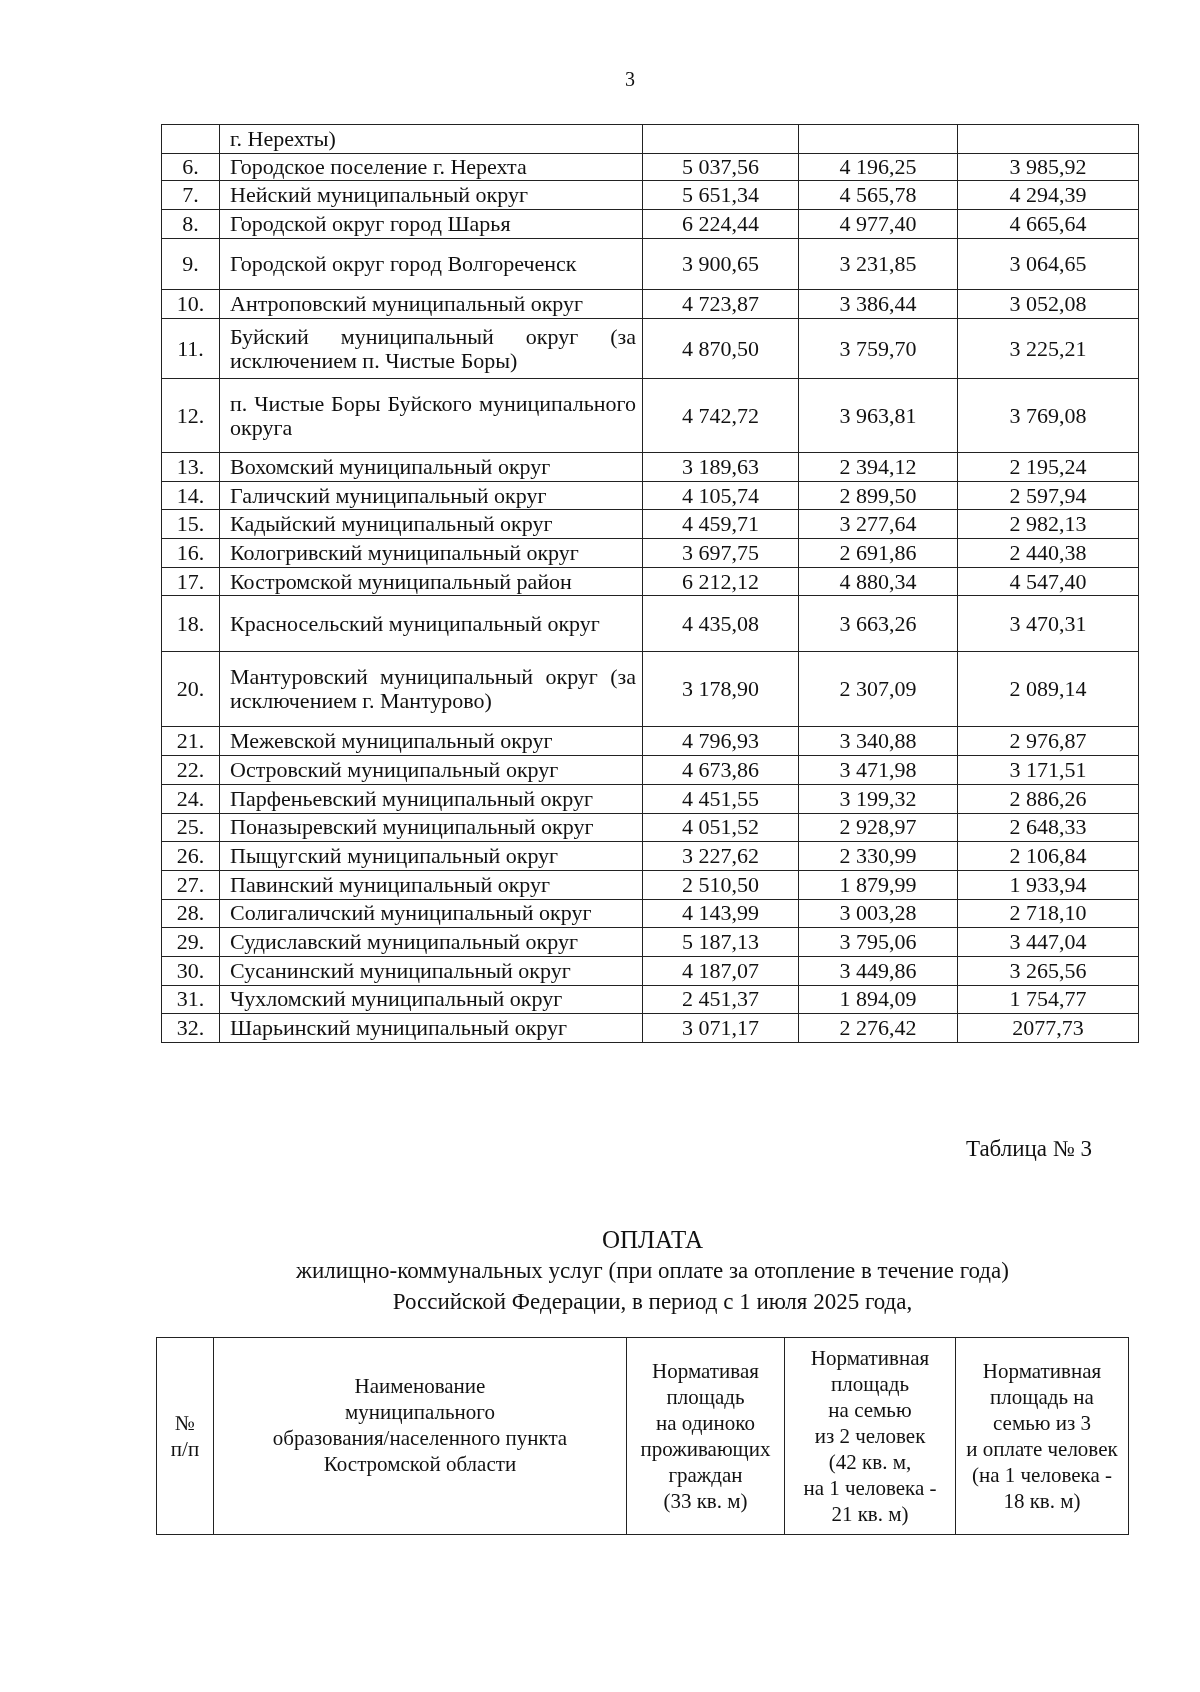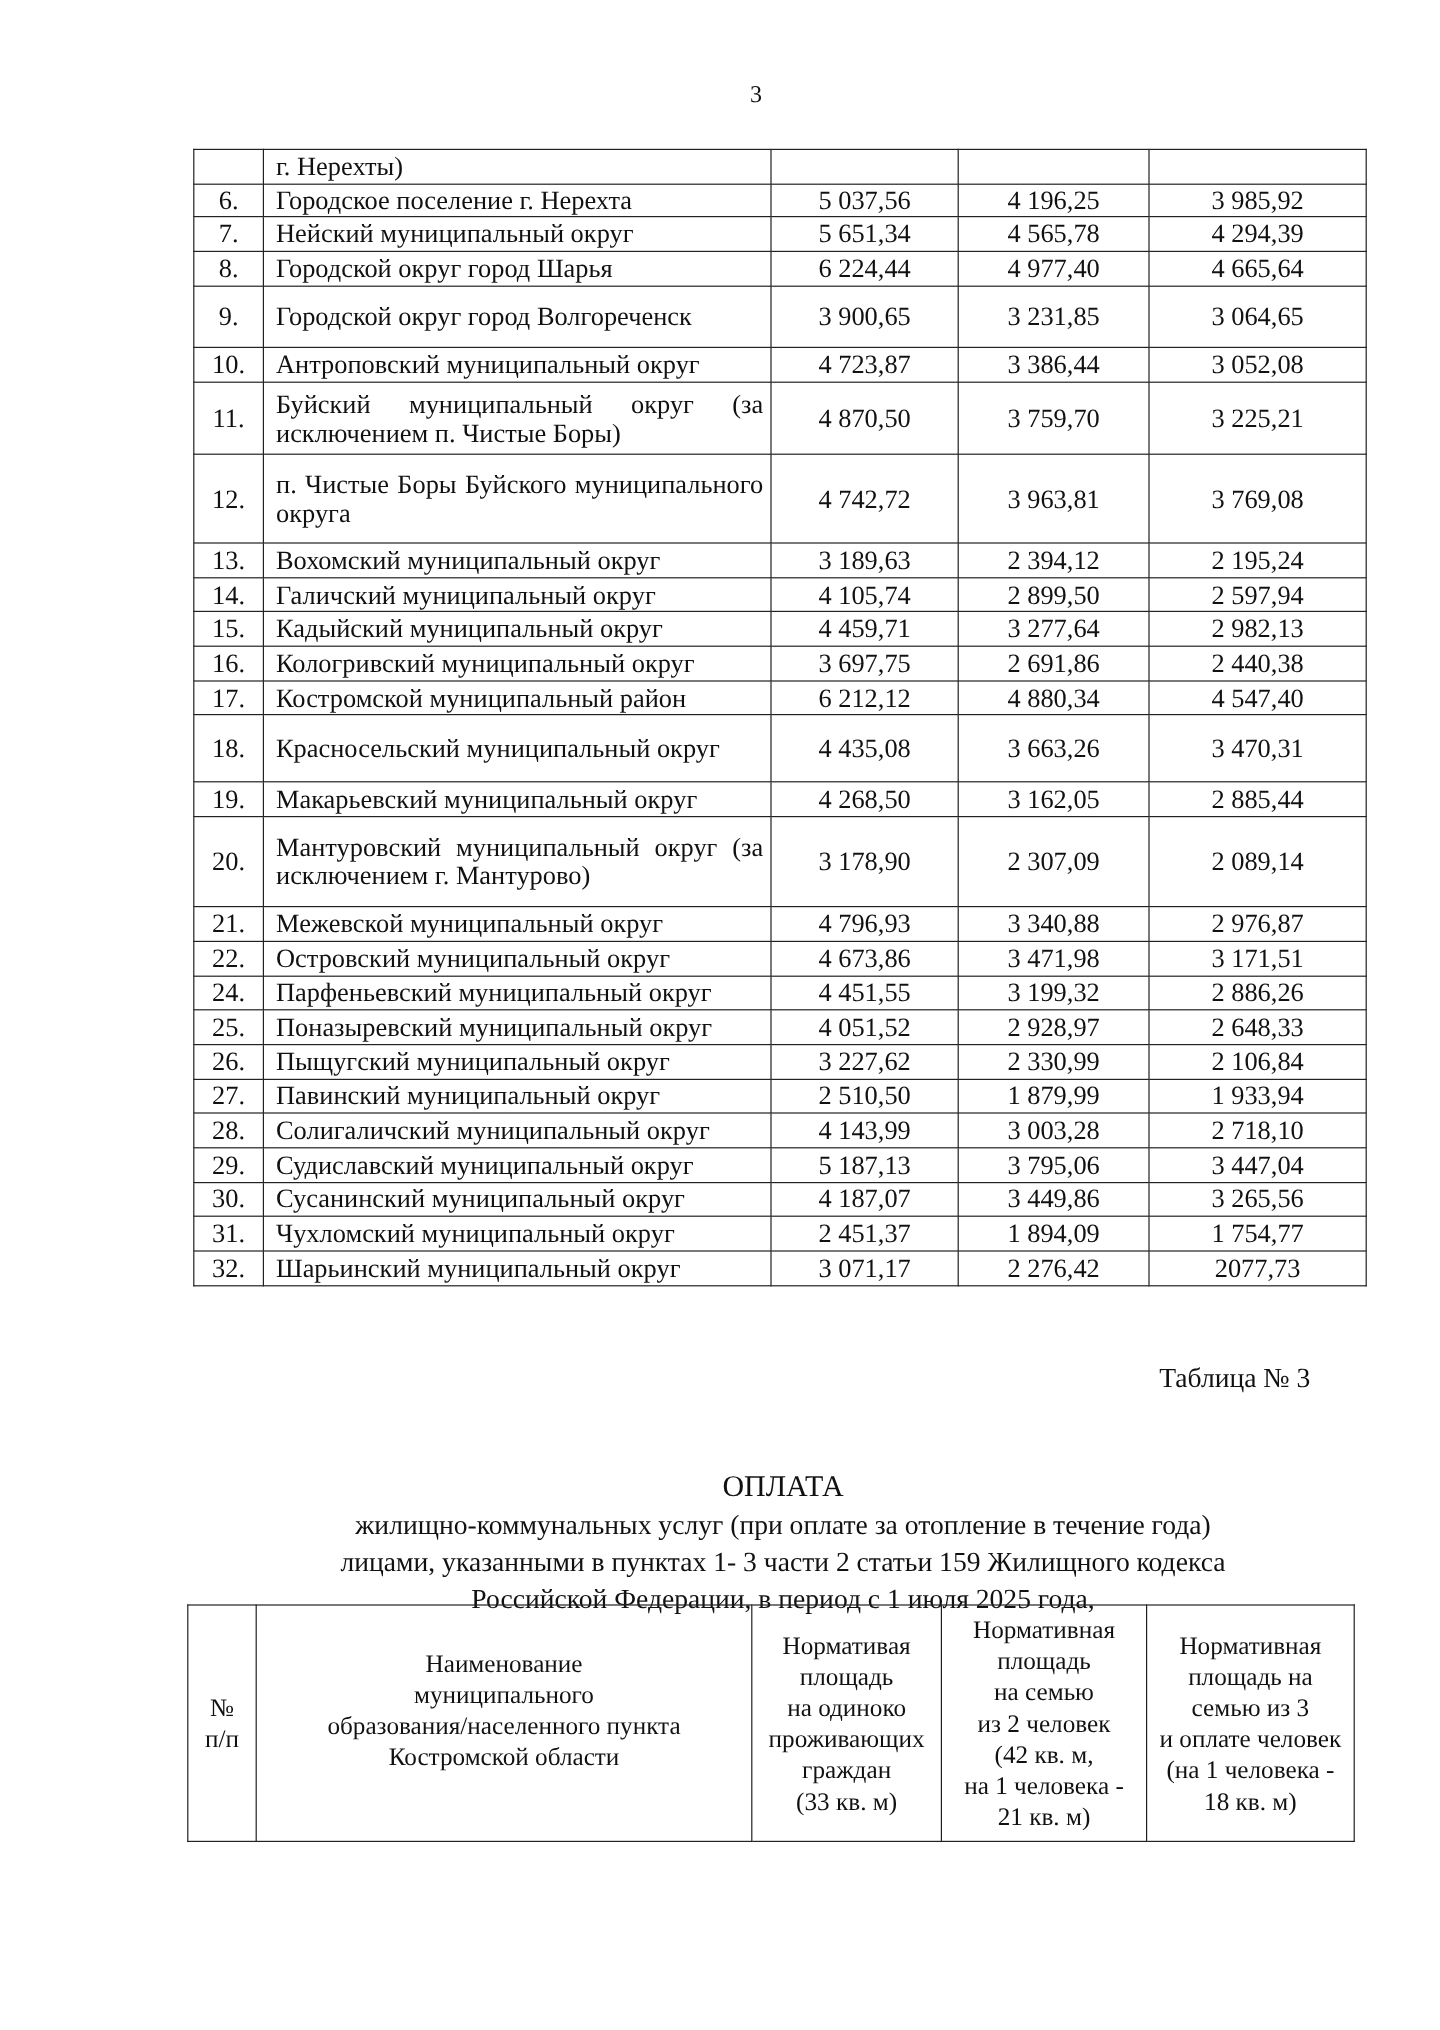--- a/index.html
+++ b/index.html
@@ -124,27 +124,20 @@
         <td class="val">4 880,34</td>
         <td class="val">4 547,40</td>
       </tr>
       <tr style="height: 56px;">
         <td class="num">18.</td>
         <td class="name just">Красносельский муниципальный округ</td>
         <td class="val">4 435,08</td>
         <td class="val">3 663,26</td>
         <td class="val">3 470,31</td>
       </tr>
-      <tr style="height: 28.7px;">
-        <td class="num">19.</td>
-        <td class="name">Макарьевский муниципальный округ</td>
-        <td class="val">4 268,50</td>
-        <td class="val">3 162,05</td>
-        <td class="val">2 885,44</td>
-      </tr>
       <tr style="height: 75px;">
         <td class="num">20.</td>
         <td class="name just">Мантуровский муниципальный округ (за исключением г. Мантурово)</td>
         <td class="val">3 178,90</td>
         <td class="val">2 307,09</td>
         <td class="val">2 089,14</td>
       </tr>
       <tr style="height: 28.7px;">
         <td class="num">21.</td>
         <td class="name">Межевской муниципальный округ</td>
@@ -222,21 +215,20 @@
         <td class="val">2 276,42</td>
         <td class="val">2077,73</td>
       </tr>
     </tbody>
 </table>
 
 <div class="caption-no">Таблица № 3</div>
 <div class="title-block">
   <div class="title-main">ОПЛАТА</div>
   <div>жилищно-коммунальных услуг (при оплате за отопление в течение года)</div>
-  <div>лицами, указанными в пунктах 1- 3 части 2 статьи 159 Жилищного кодекса</div>
   <div>Российской Федерации, в период с 1 июля 2025 года,</div>
 </div>
 
 <table id="t3">
   <colgroup>
     <col style="width:57px">
       <col style="width:413px">
       <col style="width:158px">
       <col style="width:171px">
       <col style="width:173px">

